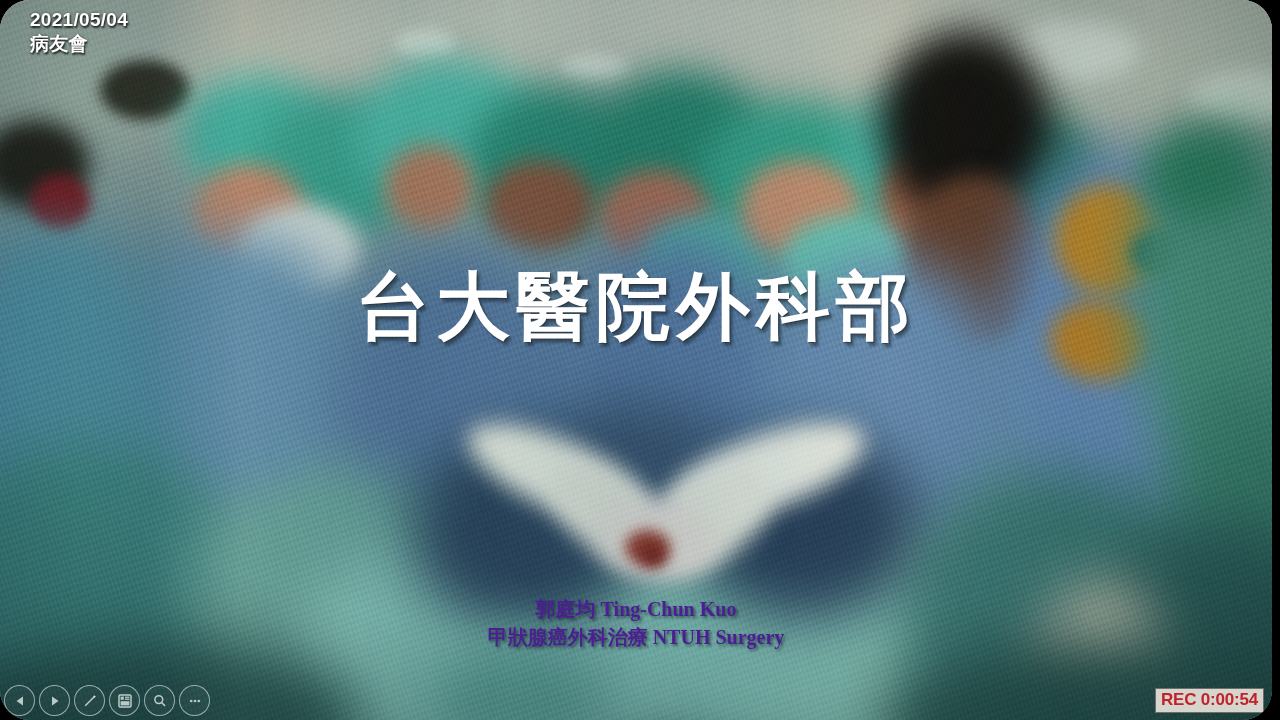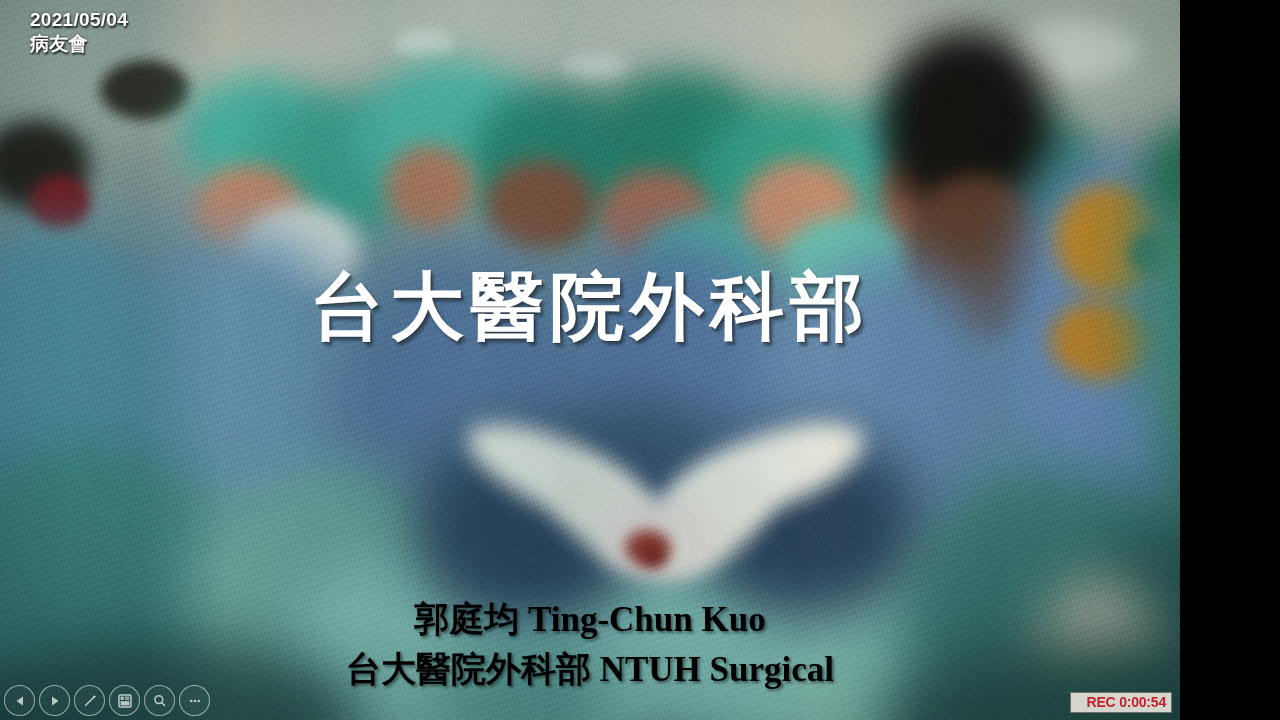--- a/index.html
+++ b/index.html
@@ -8,24 +8,25 @@
     padding: 0;
     background: #000;
     width: 1280px;
     height: 720px;
     overflow: hidden;
     font-family: "Liberation Sans", sans-serif;
   }
 
   #screen {
     position: relative;
-    width: 1180px;
+    width: 1272px;
     height: 720px;
     overflow: hidden;
     background: #8a9a96;
+    border-radius: 30px;
   }
 
   
   .bg-layer {
     position: absolute;
     inset: 0;
     pointer-events: none;
   }
 
   
@@ -127,23 +128,23 @@
     margin-top: 6px;
     text-shadow: 3px 4px 3px rgba(30,40,50,0.55), 1px 1px 1px rgba(0,0,0,0.4);
   }
 
   .presenter-block {
     position: absolute;
     left: 0;
     right: 0;
     top: 595px;
     text-align: center;
-    color: #000000;
+    color: #4c1d95;
     font-family: "Liberation Serif", "DejaVu Serif", serif;
-    font-size: 35px;
+    font-size: 20px;
     font-weight: bold;
     line-height: 1.42;
     text-shadow: 2px 2px 3px rgba(20,35,40,0.6);
   }
 
   
   .toolbar {
     position: absolute;
     left: 4px;
     bottom: 4px;
@@ -168,23 +169,23 @@
 
   
   .rec-badge {
     position: absolute;
     right: 8px;
     bottom: 7px;
     background: #d6d6ce;
     border: 1px solid #6d6f68;
     color: #c0232b;
     font-family: "Liberation Sans", sans-serif;
-    font-size: 14px;
-    font-weight: bold;
-    padding: 1px 5px 2px 15px;
+    font-size: 17px;
+    font-weight: bold;
+    padding: 1px 5px 2px 5px;
     line-height: 1.15;
     letter-spacing: -0.2px;
     white-space: nowrap;
   }
 </style>
 </head>
 <body>
 
 <div id="screen">
 
@@ -276,21 +277,21 @@
     <div class="corner-date">2021/05/04</div>
     <div class="corner-event">病友會</div>
   </div>
 
   <div class="title-block">
     <div class="title-cn">台大醫院外科部</div>
   </div>
 
   <div class="presenter-block">
     <div>郭庭均 Ting-Chun Kuo</div>
-    <div>台大醫院外科部 NTUH Surgical</div>
+    <div>甲狀腺癌外科治療 NTUH Surgery</div>
   </div>
 
   <div class="toolbar">
 
     <div class="tb-btn" title="Previous">
       <span>
         <svg width="14" height="14" viewBox="0 0 14 14">
             <polygon points="10,2.5 10,11.5 3.5,7"></polygon>
           </svg>
       </span>

